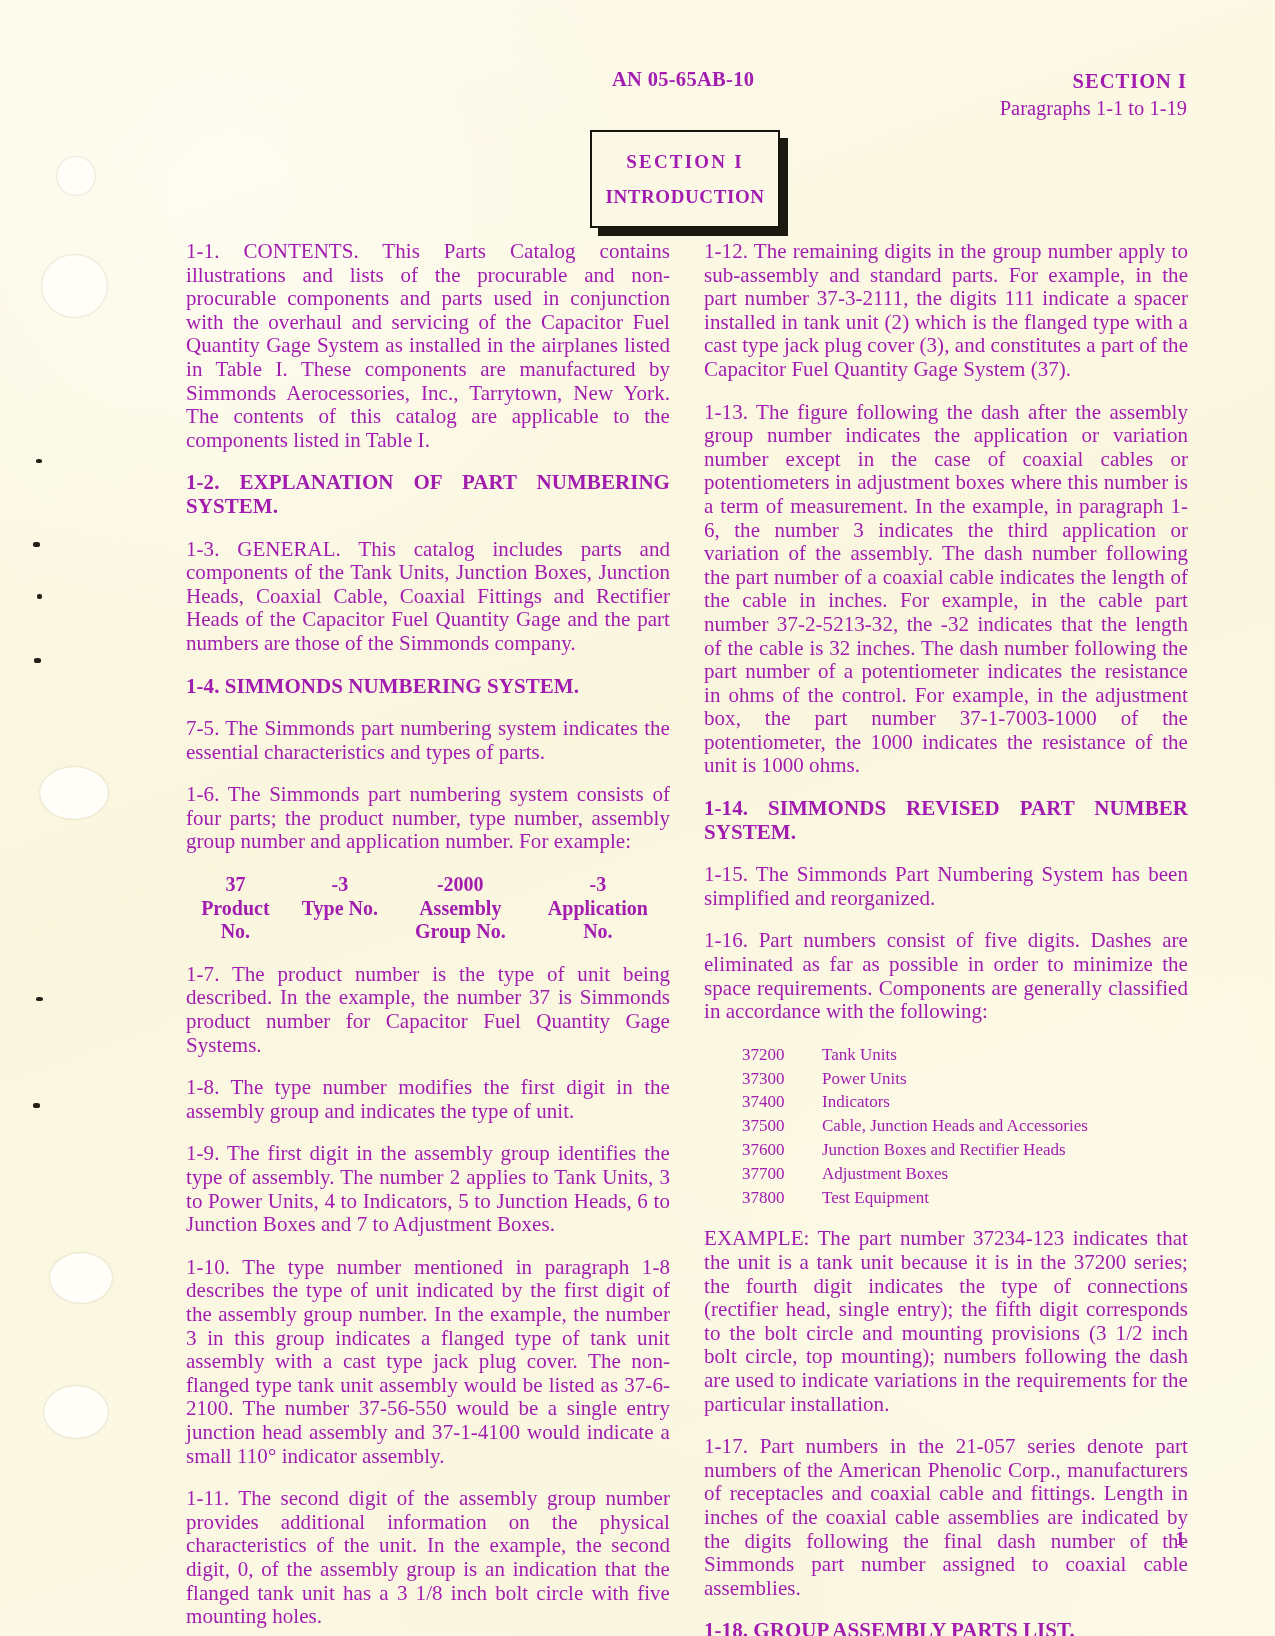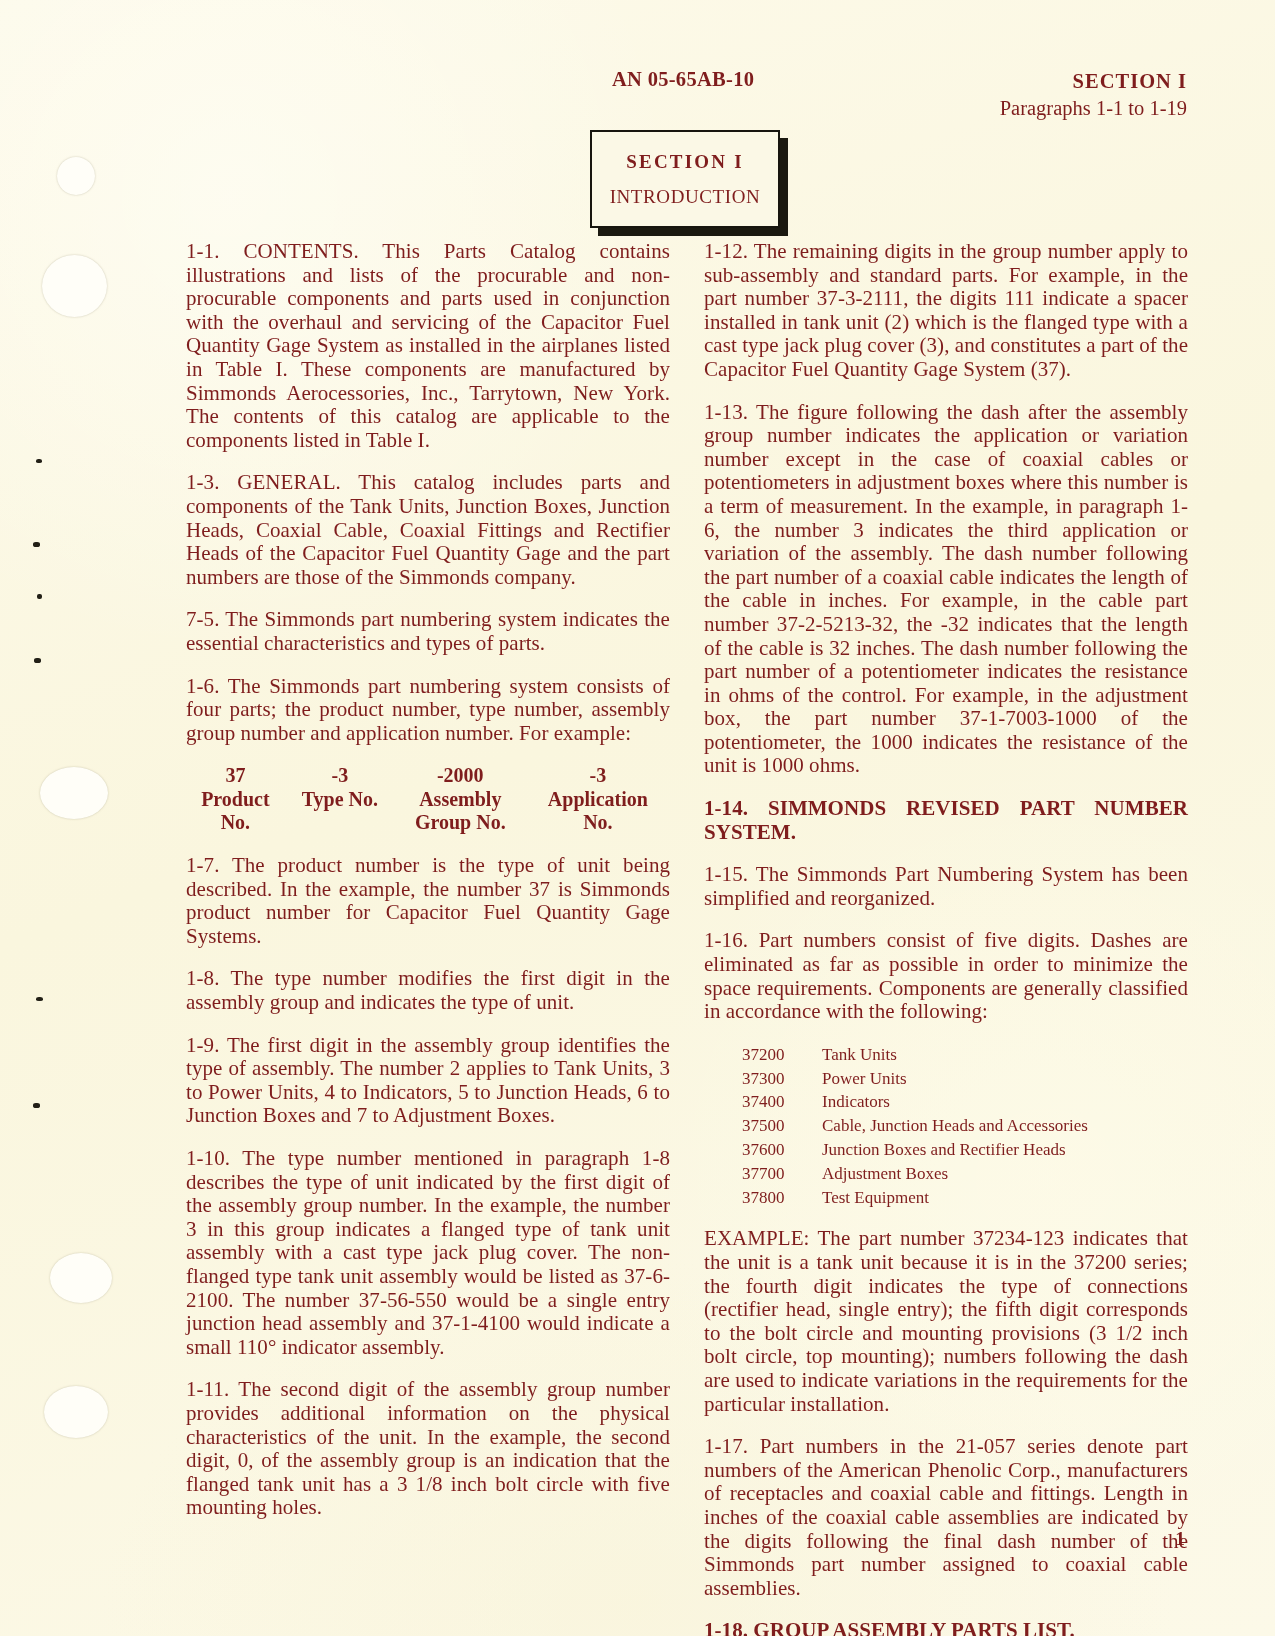--- a/index.html
+++ b/index.html
@@ -7,21 +7,21 @@
     padding: 0;
     background: #ffffff;
   }
   .page {
     position: relative;
     width: 1275px;
     height: 1636px;
     background: #fbf8e4;
     overflow: hidden;
     font-family: "Liberation Serif", "DejaVu Serif", serif;
-    color: #7f1d1d;
+    color: #a21caf;
     box-sizing: border-box;
   }
   
   .paper-tint {
     position: absolute;
     inset: 0;
     background:
       radial-gradient(ellipse 50% 40% at 18% 12%, rgba(255,255,248,0.55), rgba(255,255,248,0) 70%),
       radial-gradient(ellipse 45% 35% at 82% 72%, rgba(255,253,235,0.45), rgba(255,253,235,0) 72%),
       radial-gradient(ellipse 60% 30% at 50% 98%, rgba(247,242,214,0.5), rgba(247,242,214,0) 70%),
@@ -105,21 +105,21 @@
     justify-content: center;
     gap: 13px;
   }
   .sect-box .l1 {
     font-size: 19px;
     font-weight: bold;
     letter-spacing: 2.2px;
   }
   .sect-box .l2 {
     font-size: 19px;
-    font-weight: normal;
+    font-weight: bold;
     letter-spacing: 0.6px;
   }
 
   
   .cols {
     position: absolute;
     top: 240px;
     left: 186px;
     width: 1002px;
     display: flex;
@@ -213,21 +213,23 @@
     <div class="sect-box">
       <div class="l1">SECTION  I</div>
       <div class="l2">INTRODUCTION</div>
     </div>
   </div>
 
   <div class="cols">
 
     <div class="col">
       <p class="para">1-1.  CONTENTS.  This Parts Catalog contains illustrations and lists of the procurable and non-procurable components and parts used in conjunction with the overhaul and servicing of the Capacitor Fuel Quantity Gage System as installed in the airplanes listed in Table I.  These components are manufactured by Simmonds Aerocessories, Inc., Tarrytown, New York. The contents of this catalog are applicable to the components listed in Table I.</p>
+      <p class="para heading-para nojust">1-2.  EXPLANATION OF PART NUMBERING SYSTEM.</p>
       <p class="para">1-3.  GENERAL.  This catalog includes parts and components of the Tank Units, Junction Boxes, Junction Heads, Coaxial Cable, Coaxial Fittings and Rectifier Heads of the Capacitor Fuel Quantity Gage and the part numbers are those of the Simmonds company.</p>
+      <p class="para heading-para nojust">1-4.  SIMMONDS NUMBERING SYSTEM.</p>
       <p class="para">7-5.  The Simmonds part numbering system indicates the essential characteristics and types of parts.</p>
       <p class="para">1-6.  The Simmonds part numbering system consists of four parts; the product number, type number, assembly group number and application number.  For example:</p>
 
       <table class="numex">
         <tbody>
             <tr class="r1">
           <td>37</td>
           <td>-3</td>
           <td>-2000</td>
           <td>-3</td>

